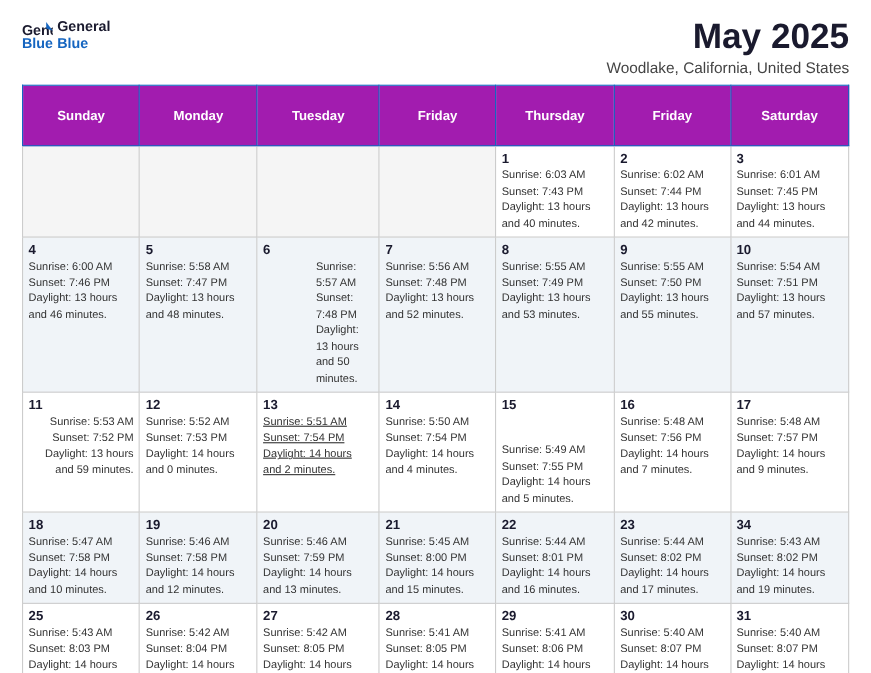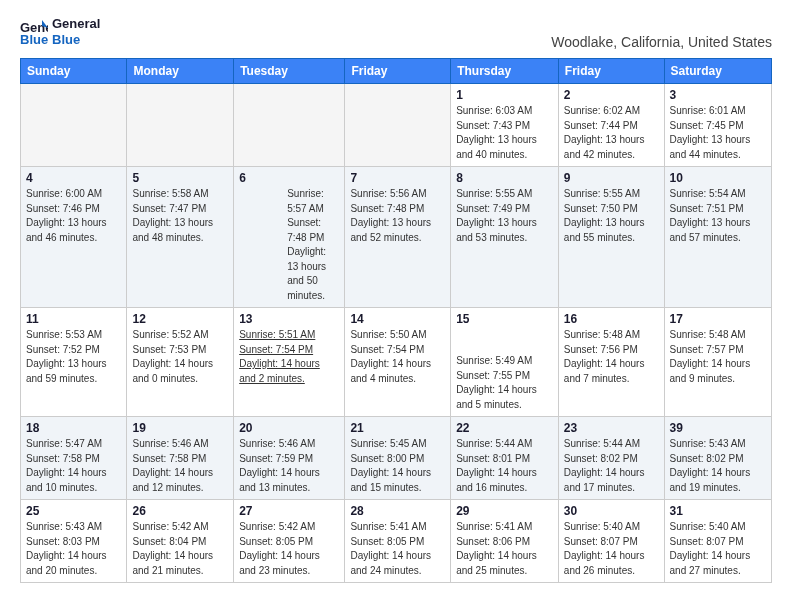--- a/index.html
+++ b/index.html
@@ -36,33 +36,33 @@
     }
     .main-title {
       font-size: 32px;
       font-weight: bold;
       color: #1a1a2e;
       line-height: 1.1;
     }
     .subtitle {
       font-size: 14px;
       color: #444;
-      margin-top: 18px;
+      margin-top: 2px;
     }
     .calendar {
       width: 100%;
       border-collapse: collapse;
       border: 1px solid #bbb;
       font-size: 10.5px;
     }
     .calendar th {
-      background: #3b82f6;
+      background: #a21caf;
       color: #fff;
-      text-align: left;
-      padding: 5px 6px;
+      text-align: center;
+      padding: 20px 6px;
       font-size: 12px;
       font-weight: bold;
       border: 1px solid #1565c0;
     }
     .calendar td {
       border: 1px solid #ccc;
       vertical-align: top;
       padding: 4px 5px;
       width: 113px;
       height: 80px;
@@ -96,20 +96,21 @@
         <text x="0" y="14" font-size="13" font-weight="bold" fill="#1a1a2e">General</text>
         <text x="0" y="26" font-size="13" font-weight="bold" fill="#1565c0">Blue</text>
         <polygon points="22,2 28,10 22,8" fill="#1565c0"></polygon>
       </svg>
       <div>
         <div style="font-size:13px;font-weight:bold;color:#1a1a2e;line-height:1.2;">General</div>
         <div style="font-size:13px;font-weight:bold;color:#1565c0;line-height:1.2;">Blue</div>
       </div>
     </div>
     <div class="title-block">
+      <div class="main-title">May 2025</div>
       <div class="subtitle">Woodlake, California, United States</div>
     </div>
   </div>
 
   <table class="calendar">
     <thead>
       <tr>
       <th>Sunday</th>
           <th>Monday</th>
           <th>Tuesday</th>
@@ -194,21 +195,21 @@
             <div class="day-num">10</div>
             <div class="day-info" style="white-space: pre-line;">Sunrise: 5:54 AM
 Sunset: 7:51 PM
 Daylight: 13 hours
 and 57 minutes.</div>
           </td>
         </tr>
         <tr>
           <td>
             <div class="day-num">11</div>
-            <div class="day-info" style="white-space: pre-line;">Sunrise: 5:53 AM
+            <div class="day-info" style="white-space: pre-line; text-align: right;">Sunrise: 5:53 AM
 Sunset: 7:52 PM
 Daylight: 13 hours
 and 59 minutes.</div>
           </td>
           <td>
             <div class="day-num">12</div>
             <div class="day-info" style="white-space: pre-line;">Sunrise: 5:52 AM
 Sunset: 7:53 PM
 Daylight: 14 hours
 and 0 minutes.</div>
@@ -286,21 +287,21 @@
 and 16 minutes.</div>
           </td>
           <td>
             <div class="day-num">23</div>
             <div class="day-info" style="white-space: pre-line;">Sunrise: 5:44 AM
 Sunset: 8:02 PM
 Daylight: 14 hours
 and 17 minutes.</div>
           </td>
           <td>
-            <div class="day-num">39</div>
+            <div class="day-num">34</div>
             <div class="day-info" style="white-space: pre-line;">Sunrise: 5:43 AM
 Sunset: 8:02 PM
 Daylight: 14 hours
 and 19 minutes.</div>
           </td>
         </tr>
         <tr>
           <td>
             <div class="day-num">25</div>
             <div class="day-info" style="white-space: pre-line;">Sunrise: 5:43 AM

